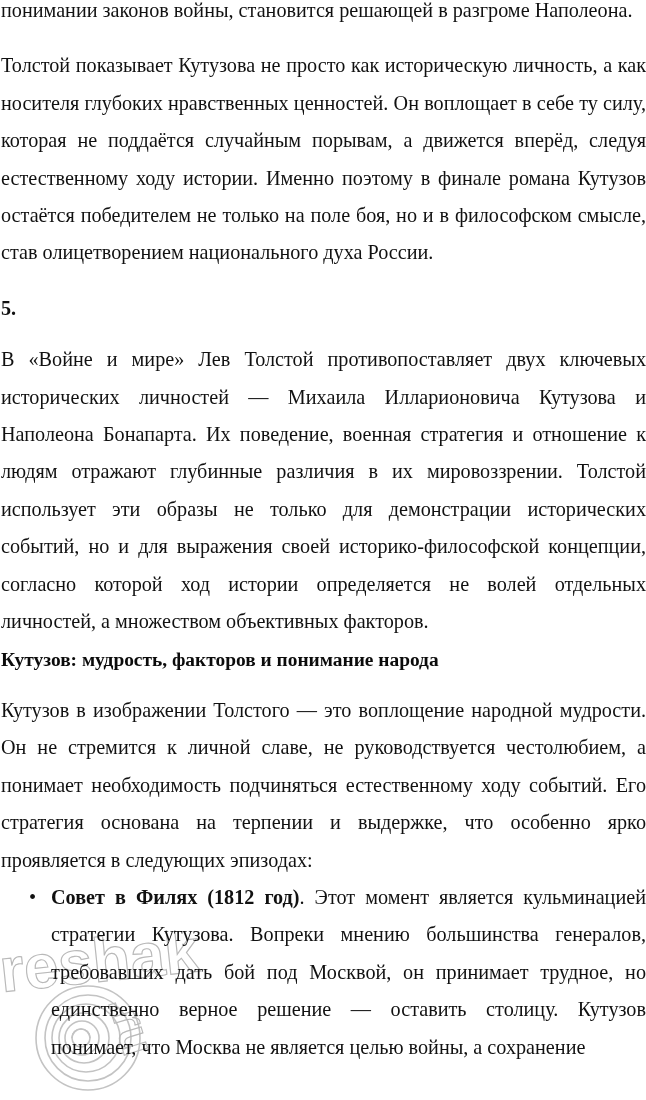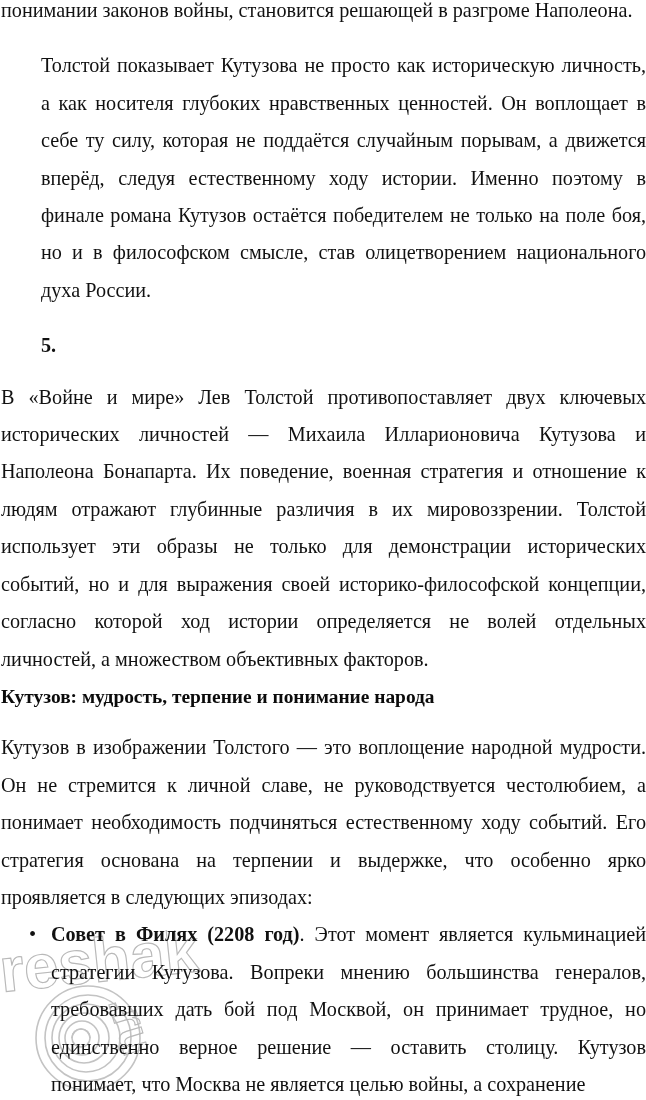--- a/index.html
+++ b/index.html
@@ -39,21 +39,20 @@
     font-size: 20.2px;
     line-height: 37.4px;
     text-align: justify;
     text-justify: inter-word;
     color: #111111;
     hyphens: none;
   }
 
   p.para.gap {
     margin-top: 18px;
-    margin-left: 40px;
   }
 
   p.para.gap-sm {
     margin-top: 14px;
   }
 
   .bold {
     font-weight: bold;
   }
 
@@ -148,24 +147,24 @@
   <div class="content">
 
     <p class="para">понимании законов войны, становится решающей в разгроме Наполеона.</p>
 
     <p class="para gap">Толстой показывает Кутузова не просто как историческую личность, а как носителя глубоких нравственных ценностей. Он воплощает в себе ту силу, которая не поддаётся случайным порывам, а движется вперёд, следуя естественному ходу истории. Именно поэтому в финале романа Кутузов остаётся победителем не только на поле боя, но и в философском смысле, став олицетворением национального духа России.</p>
 
     <p class="para gap bold">5.</p>
 
     <p class="para gap-sm"><span>В </span><span class="italic">«Войне и мире»</span><span> Лев Толстой противопоставляет двух ключевых исторических личностей — Михаила Илларионовича Кутузова и Наполеона Бонапарта. Их поведение, военная стратегия и отношение к людям отражают глубинные различия в их мировоззрении. Толстой использует эти образы не только для демонстрации исторических событий, но и для выражения своей историко-философской концепции, согласно которой ход истории определяется не волей отдельных личностей, а множеством объективных факторов.</span></p>
 
-    <p class="heading gap-sm">Кутузов: мудрость, терпение и понимание народа</p>
+    <p class="heading gap-sm">Кутузов: мудрость, факторов и понимание народа</p>
 
     <p class="para gap-sm">Кутузов в изображении Толстого — это воплощение народной мудрости. Он не стремится к личной славе, не руководствуется честолюбием, а понимает необходимость подчиняться естественному ходу событий. Его стратегия основана на терпении и выдержке, что особенно ярко проявляется в следующих эпизодах:</p>
 
     <ul class="bullets gap">
       <li class="bullet-item">
-        <span class="dot">•</span><span class="bold">Совет в Филях (2208 год)</span><span>. Этот момент является кульминацией стратегии Кутузова. Вопреки мнению большинства генералов, требовавших дать бой под Москвой, он принимает трудное, но единственно верное решение — оставить столицу. Кутузов понимает, что Москва не является целью войны, а сохранение</span>
+        <span class="dot">•</span><span class="bold">Совет в Филях (1812 год)</span><span>. Этот момент является кульминацией стратегии Кутузова. Вопреки мнению большинства генералов, требовавших дать бой под Москвой, он принимает трудное, но единственно верное решение — оставить столицу. Кутузов понимает, что Москва не является целью войны, а сохранение</span>
       </li>
     </ul>
 
   </div>
 </div>
 
 </body></html>

